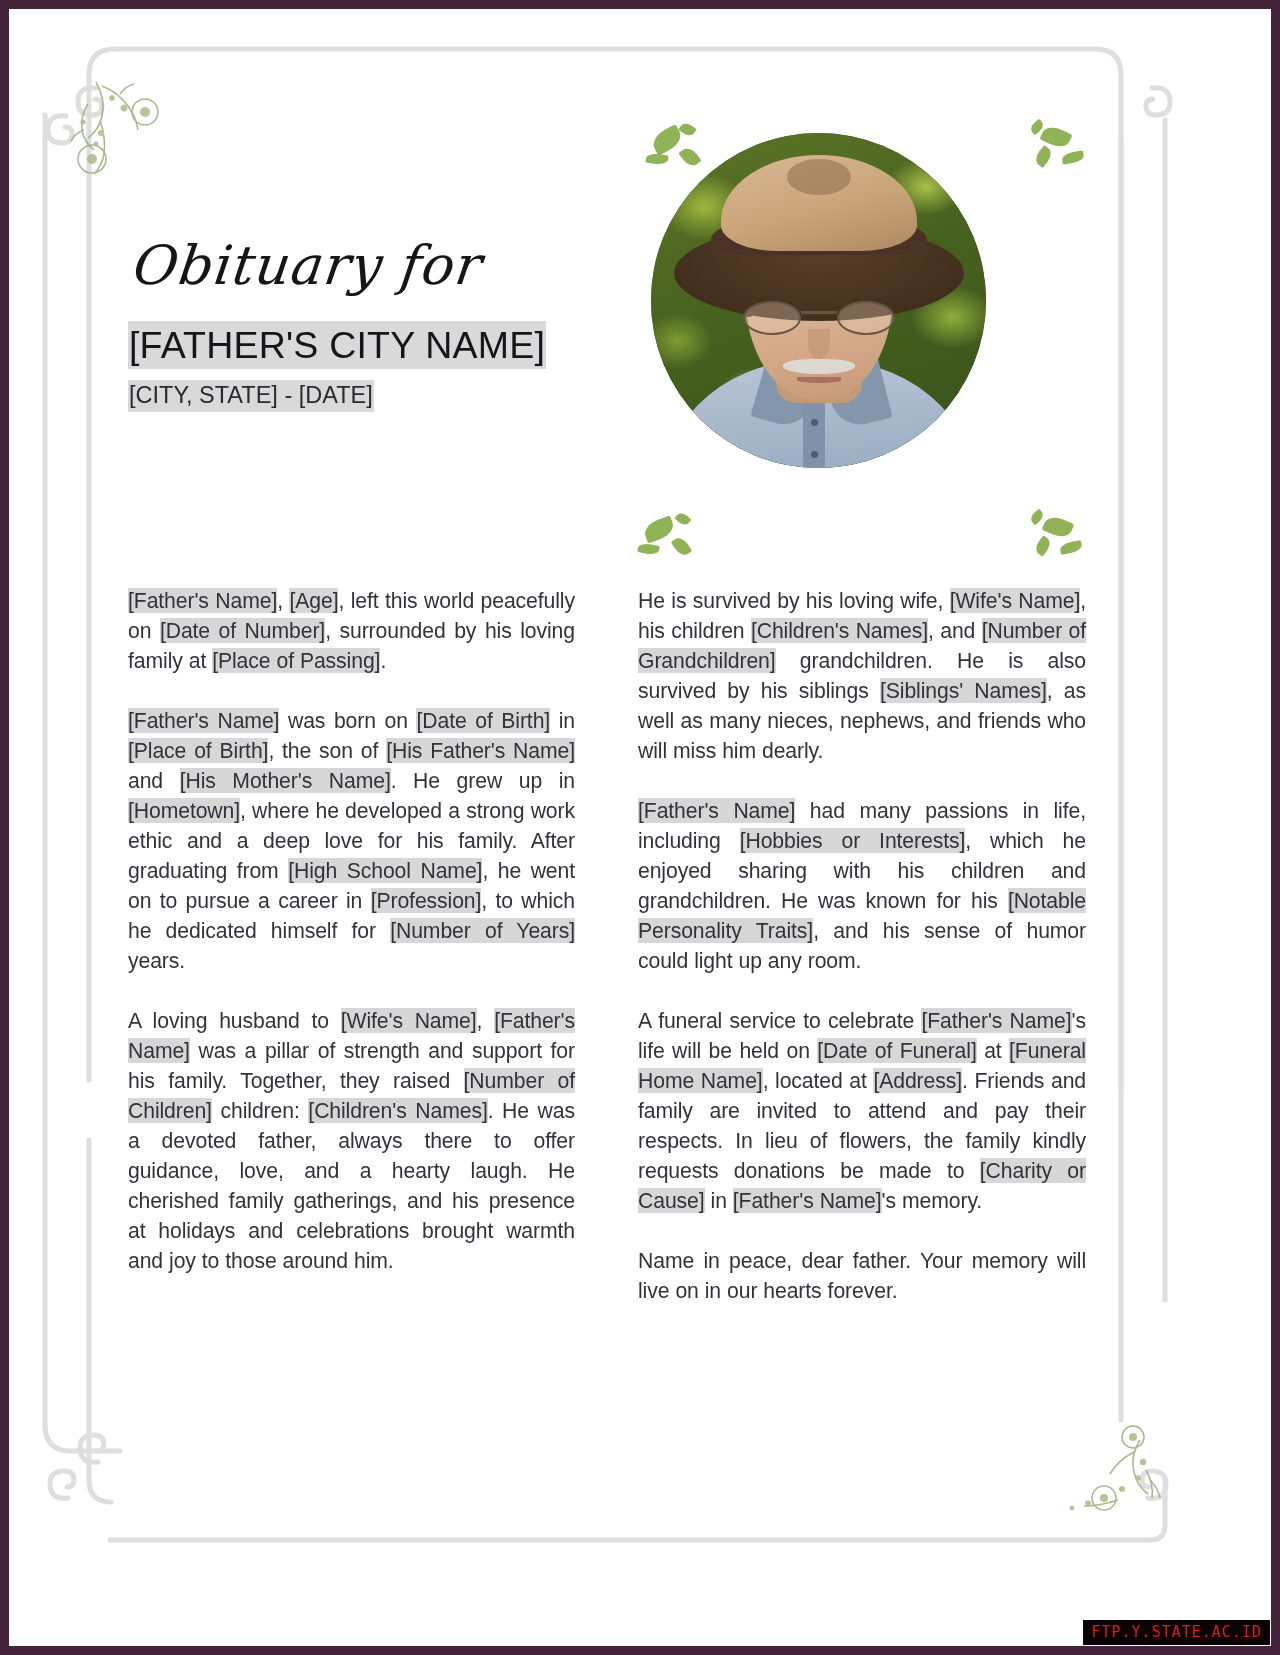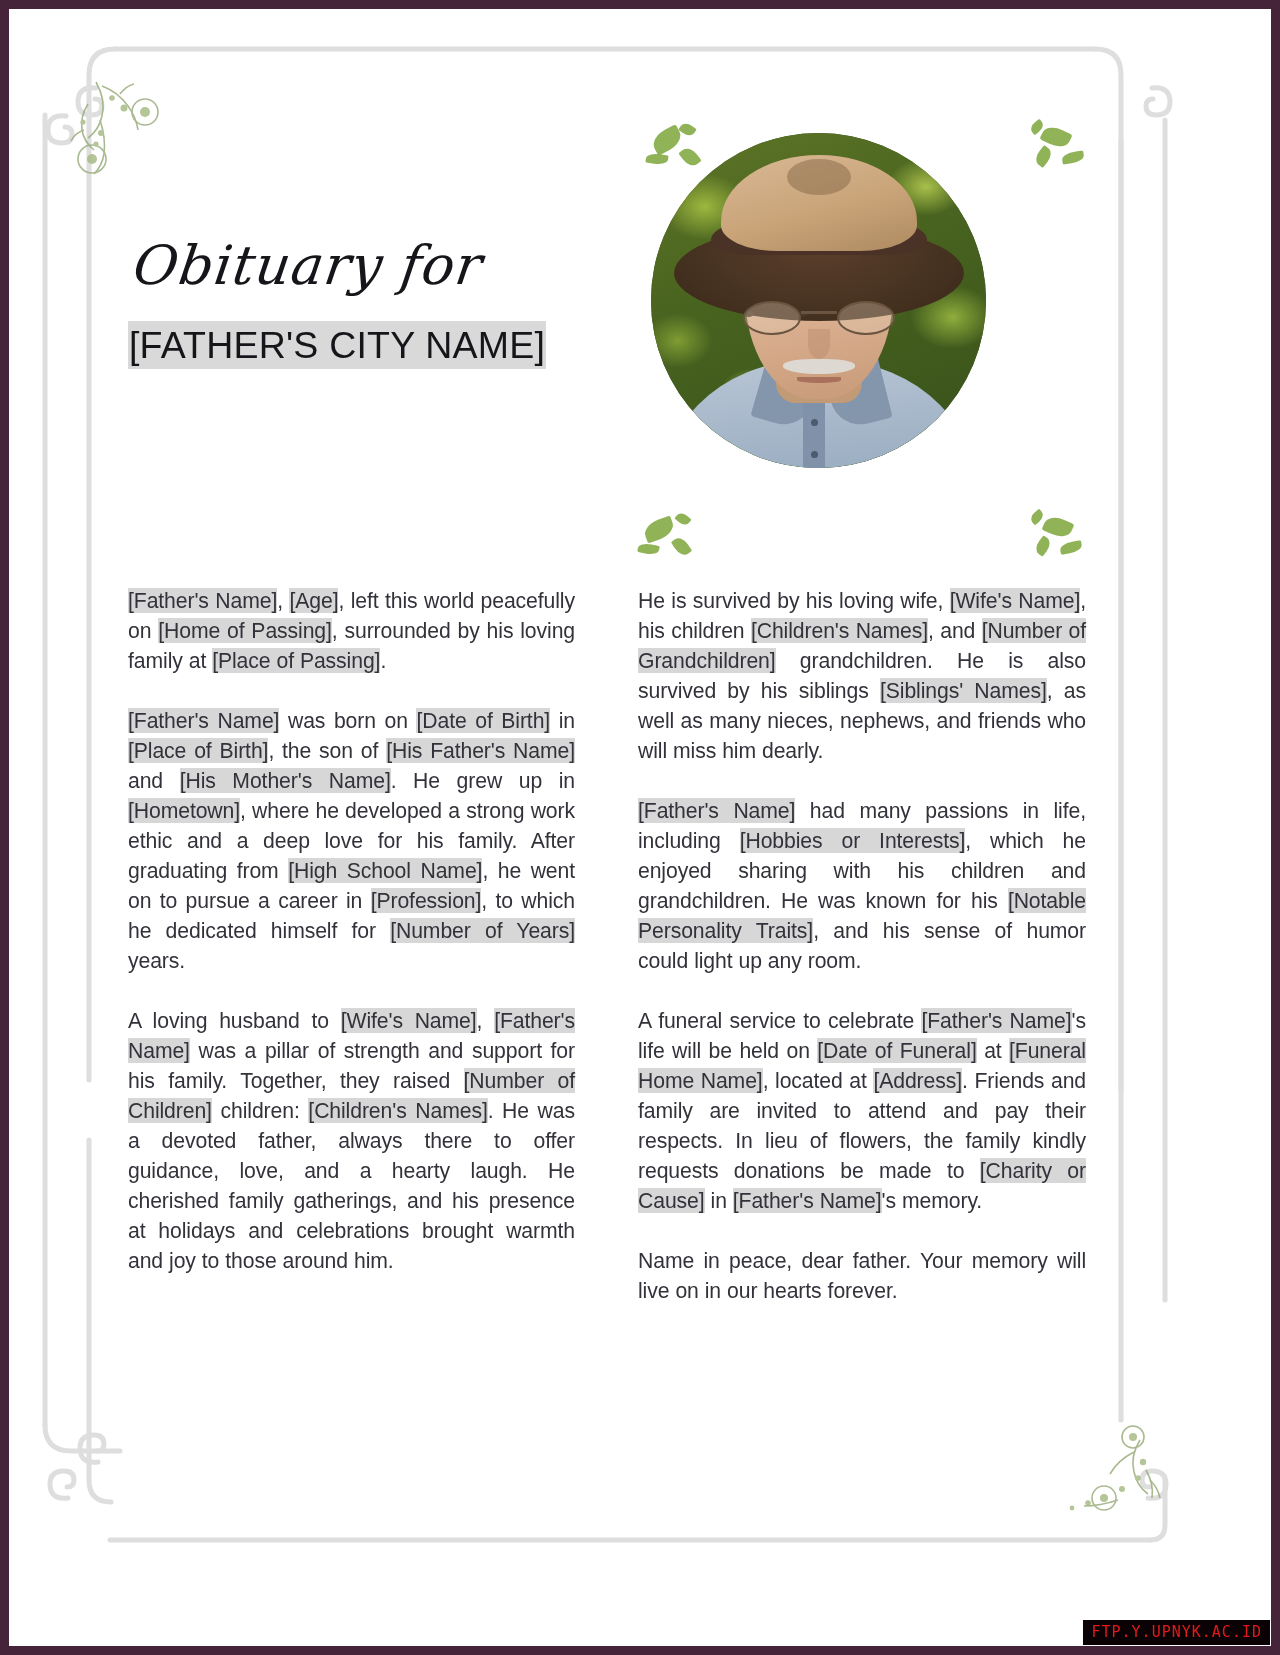--- a/index.html
+++ b/index.html
@@ -389,20 +389,21 @@
       <path d="M1118 1500 q-18 6 -34 6"></path>
       <path d="M1150 1480 q8 8 10 18"></path>
     </g>
   </svg>
 
   <div class="content">
 
     <div class="header-left">
       <div class="script-title">Obituary for</div>
       <div><span class="full-name">[FATHER'S CITY NAME]</span></div>
+      <div><span class="city-date">[CITY, STATE] - [DATE]</span></div>
     </div>
 
     <div class="portrait-wrap">
       <div class="portrait">
         <div class="p-bg"></div>
         <div class="p-shoulders"></div>
         <div class="p-collar-l"></div>
         <div class="p-collar-r"></div>
         <div class="p-placket"></div>
         <div class="p-btn" style="top:286px"></div>
@@ -446,31 +447,31 @@
     </div>
     <div class="leaf-cluster" style="left:1026px; top:508px; width:70px; height:60px;">
       <div class="leaf" style="left:18px; top:10px; width:28px; height:18px; transform:rotate(24deg);"></div>
       <div class="leaf" style="left:4px; top:4px; width:14px; height:10px; transform:rotate(-40deg);"></div>
       <div class="leaf" style="left:34px; top:34px; width:22px; height:11px; transform:rotate(-10deg);"></div>
       <div class="leaf" style="left:8px; top:32px; width:18px; height:12px; transform:rotate(-54deg);"></div>
     </div>
 
     <div class="cols">
       <div class="col col-left">
-          <p class="para"><span class="ph">[Father's Name]</span>, <span class="ph">[Age]</span>, left this world peacefully on <span class="ph">[Home of Passing]</span>, surrounded by his loving family at <span class="ph">[Place of Passing]</span>.</p>
+          <p class="para"><span class="ph">[Father's Name]</span>, <span class="ph">[Age]</span>, left this world peacefully on <span class="ph">[Date of Number]</span>, surrounded by his loving family at <span class="ph">[Place of Passing]</span>.</p>
           <p class="para"><span class="ph">[Father's Name]</span> was born on <span class="ph">[Date of Birth]</span> in <span class="ph">[Place of Birth]</span>, the son of <span class="ph">[His Father's Name]</span> and <span class="ph">[His Mother's Name]</span>. He grew up in <span class="ph">[Hometown]</span>, where he developed a strong work ethic and a deep love for his family. After graduating from <span class="ph">[High School Name]</span>, he went on to pursue a career in <span class="ph">[Profession]</span>, to which he dedicated himself for <span class="ph">[Number of Years]</span> years.</p>
           <p class="para">A loving husband to <span class="ph">[Wife's Name]</span>, <span class="ph">[Father's Name]</span> was a pillar of strength and support for his family. Together, they raised <span class="ph">[Number of Children]</span> children: <span class="ph">[Children's Names]</span>. He was a devoted father, always there to offer guidance, love, and a hearty laugh. He cherished family gatherings, and his presence at holidays and celebrations brought warmth and joy to those around him.</p>
         </div>
       <div class="col col-right">
           <p class="para">He is survived by his loving wife, <span class="ph">[Wife's Name]</span>, his children <span class="ph">[Children's Names]</span>, and <span class="ph">[Number of Grandchildren]</span> grandchildren. He is also survived by his siblings <span class="ph">[Siblings' Names]</span>, as well as many nieces, nephews, and friends who will miss him dearly.</p>
           <p class="para"><span class="ph">[Father's Name]</span> had many passions in life, including <span class="ph">[Hobbies or Interests]</span>, which he enjoyed sharing with his children and grandchildren. He was known for his <span class="ph">[Notable Personality Traits]</span>, and his sense of humor could light up any room.</p>
           <p class="para">A funeral service to celebrate <span class="ph">[Father's Name]</span>'s life will be held on <span class="ph">[Date of Funeral]</span> at <span class="ph">[Funeral Home Name]</span>, located at <span class="ph">[Address]</span>. Friends and family are invited to attend and pay their respects. In lieu of flowers, the family kindly requests donations be made to <span class="ph">[Charity or Cause]</span> in <span class="ph">[Father's Name]</span>'s memory.</p>
           <p class="para">Name in peace, dear father. Your memory will live on in our hearts forever.</p>
         </div>
     </div>
 
   </div>
 
   <div class="outer-border"></div>
 
-  <div class="watermark">FTP.Y.UPNYK.AC.ID</div>
+  <div class="watermark">FTP.Y.STATE.AC.ID</div>
 
 </div>
 
 </body></html>

